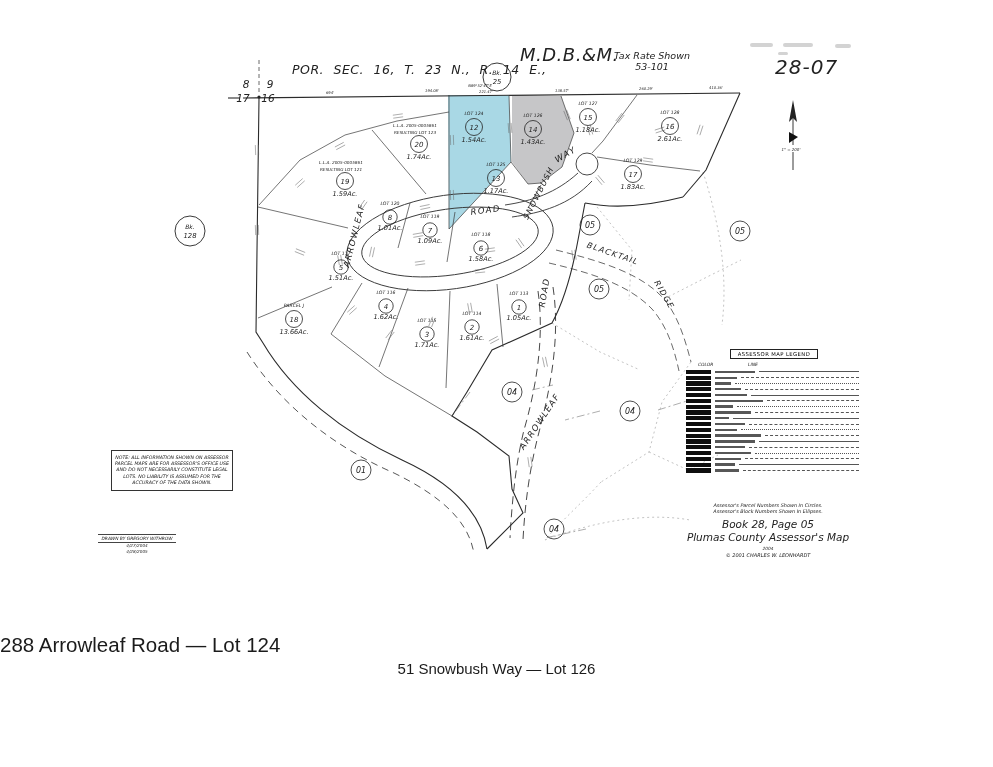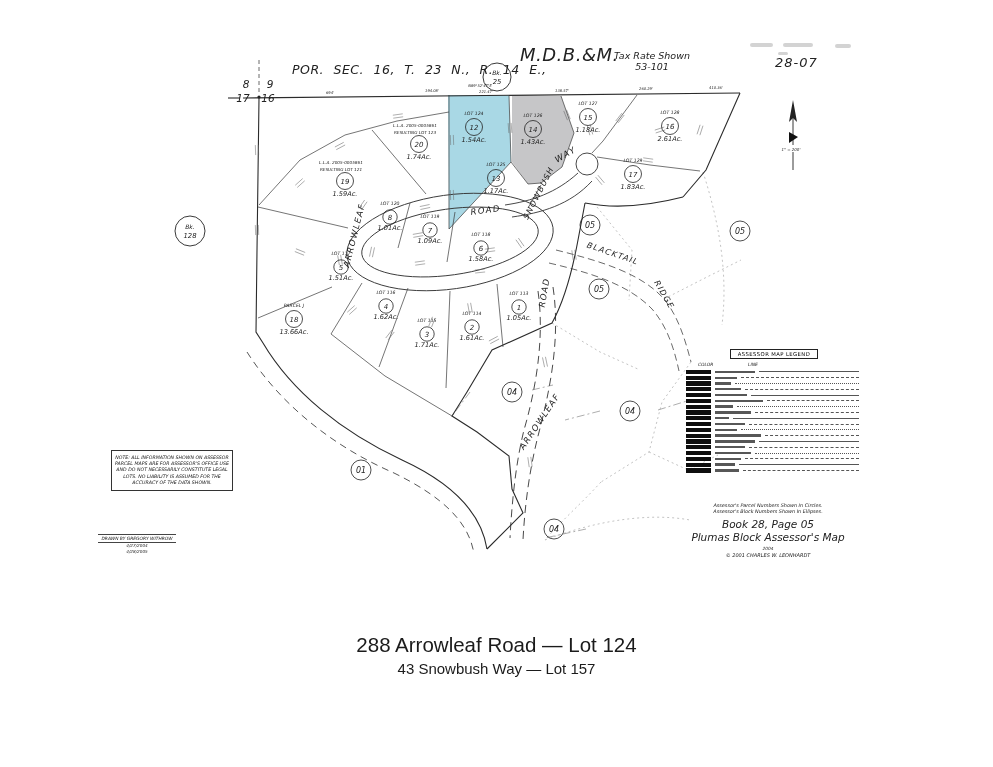--- a/index.html
+++ b/index.html
@@ -5,21 +5,21 @@
   html,body{margin:0;padding:0;background:#fff;}
   .page{position:relative;width:993px;height:767px;background:#ffffff;overflow:hidden;
         font-family:"DejaVu Sans",sans-serif;}
   .abs{position:absolute;}
   .mapText{font-style:italic;color:#222;}
   svg text{font-family:"DejaVu Sans",sans-serif;font-style:italic;fill:#222;}
   
   .h-por{left:292px;top:62px;font-size:12.5px;word-spacing:5px;letter-spacing:.5px;}
   .h-mdbm{left:520px;top:44px;font-size:18px;letter-spacing:.5px;text-align:center;}
   .h-tra{left:607px;top:50px;width:90px;text-align:center;font-size:9.5px;line-height:11px;}
-  .h-page{left:775px;top:55px;font-size:13px;letter-spacing:1px;}
+  .h-page{left:775px;top:55px;font-size:20px;letter-spacing:1px;}
   .redact{background:#bcbcbc;opacity:.65;border-radius:2px;}
   
   .notebox{left:111px;top:450px;width:116px;border:1px solid #333;padding:4px 2px;
            font-size:4.7px;line-height:6.2px;text-align:center;white-space:pre-line;}
   .drawnby{left:98px;top:534px;width:78px;font-size:4.4px;text-align:center;}
   .drawnby .db1{border-top:1px solid #444;border-bottom:1px solid #444;padding:1px 0;}
   .drawnby .dbd{font-size:4.2px;line-height:5.8px;}
   
   .legend{left:686px;top:341px;width:176px;}
   .lg-title-wrap{text-align:center;}
@@ -33,21 +33,21 @@
   .lline{flex:1;border-top:1px solid #555;margin:0 3px 0 4px;height:0;}
   
   .footright{left:664px;top:502px;width:208px;text-align:center;}
   .fr-n{font-size:4.9px;line-height:6.4px;}
   .fr-bp{font-size:10.5px;margin-top:3px;}
   .fr-map{font-size:10.5px;margin-top:1px;}
   .fr-yr{font-size:4.3px;margin-top:3px;}
   .fr-cp{font-size:5px;margin-top:1px;}
   .subdiv{left:318px;top:548px;width:300px;text-align:center;font-size:9.2px;word-spacing:3px;}
   
-  .cap1{left:0;top:633px;width:993px;text-align:center;font-family:"Liberation Sans",sans-serif;
+  .cap1{left:0;top:633px;width:993px;font-family:"Liberation Sans",sans-serif;
         font-size:20.5px;color:#1b1b1b;font-style:normal;}
   .cap2{left:0;top:660px;width:993px;text-align:center;font-family:"Liberation Sans",sans-serif;
         font-size:15px;color:#1b1b1b;font-style:normal;}
 </style>
 </head>
 <body>
 
 <div class="page">
 
   <svg id="mapsvg" class="abs" style="left:0;top:0" width="993" height="767" viewBox="0 0 993 767">
@@ -525,20 +525,20 @@
           <span class="ltxt" style="width: 24px;"></span>
           <span class="lline" style="border-top-style: dashed;"></span>
         </div>
       </div>
   </div>
 
   <div class="abs mapText footright">
     <div class="fr-n">Assessor's Parcel Numbers Shown In Circles.</div>
     <div class="fr-n">Assessor's Block Numbers Shown In Ellipses.</div>
     <div class="fr-bp">Book 28, Page 05</div>
-    <div class="fr-map">Plumas Block Assessor's Map</div>
+    <div class="fr-map">Plumas County Assessor's Map</div>
     <div class="fr-yr">2004</div>
     <div class="fr-cp">© 2001 CHARLES W. LEONHARDT</div>
   </div>
 
   <div class="abs cap1">288 Arrowleaf Road — Lot 124</div>
-  <div class="abs cap2">43 Snowbush Way — Lot 157</div>
+  <div class="abs cap2">51 Snowbush Way — Lot 126</div>
 </div>
 
 </body></html>

